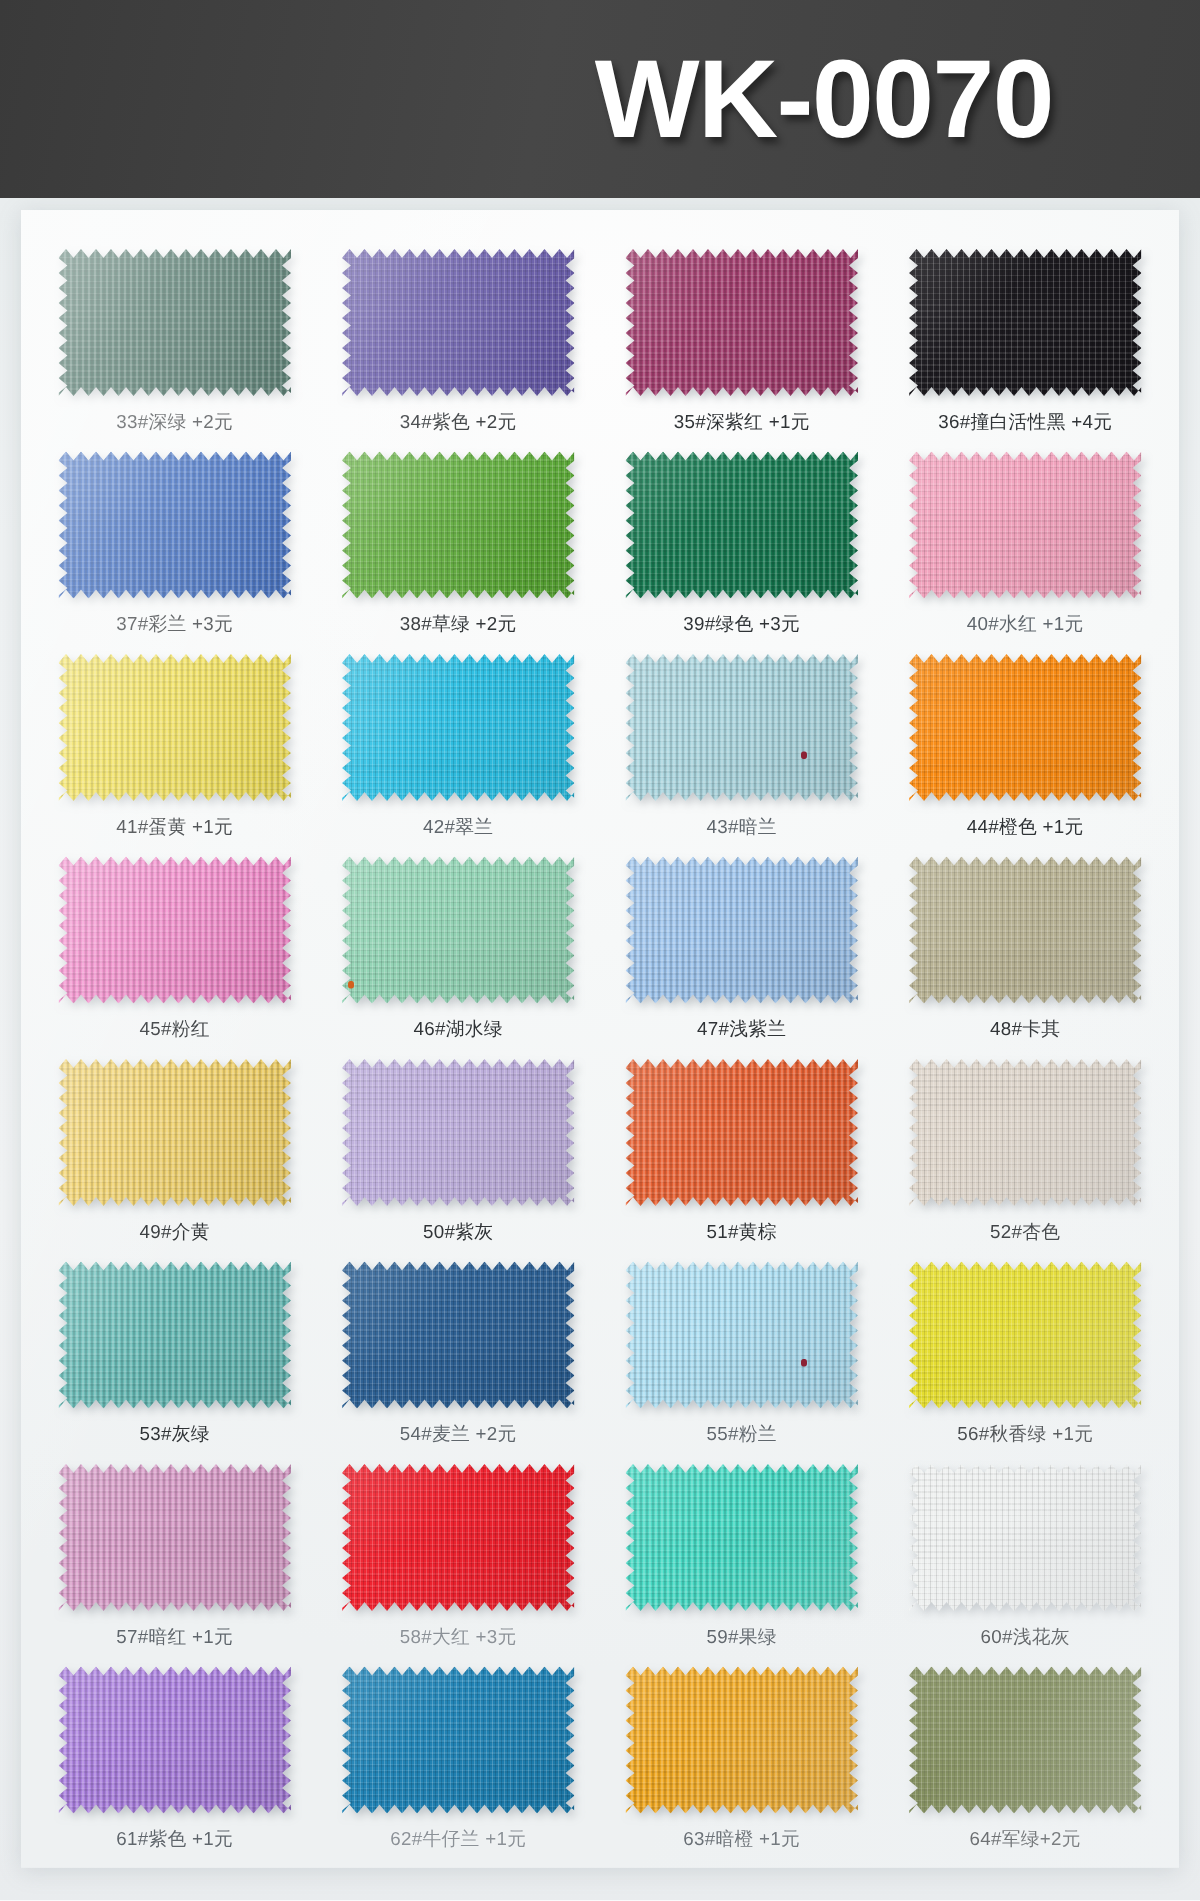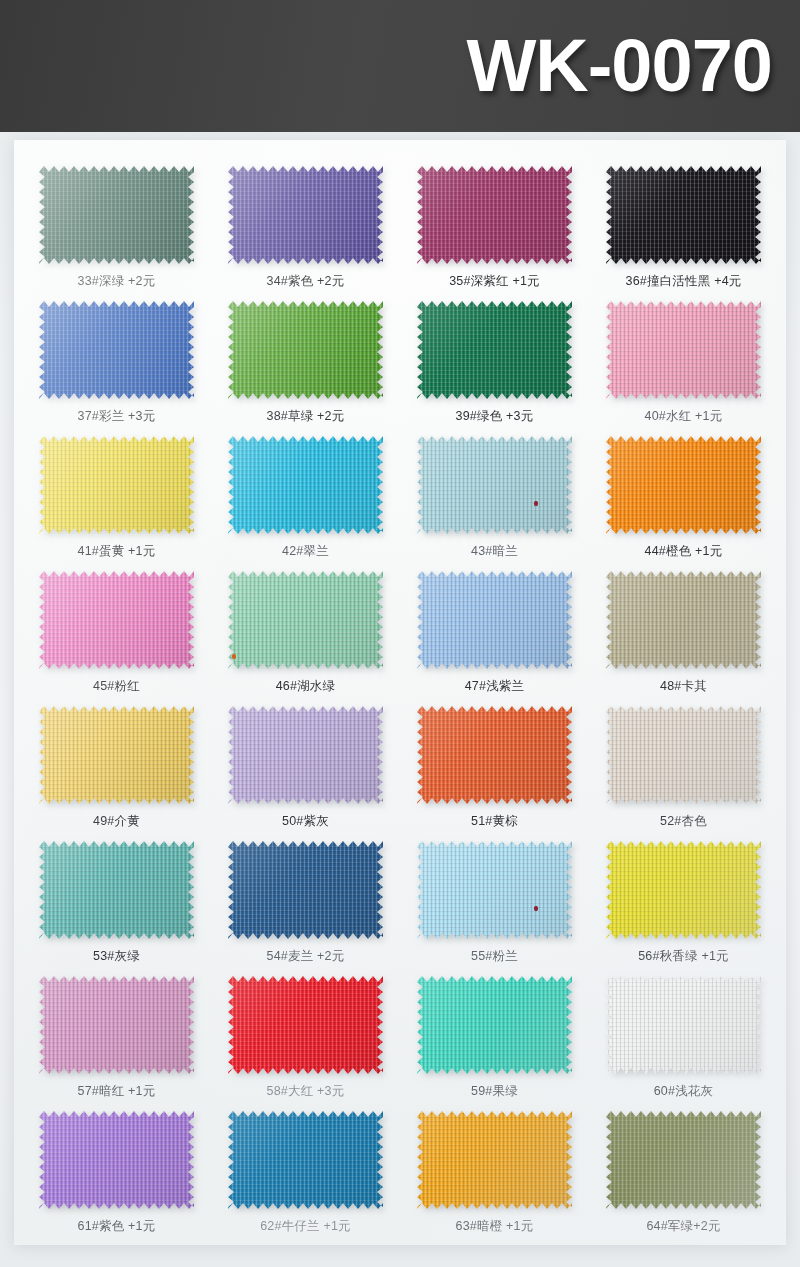--- a/index.html
+++ b/index.html
@@ -18,21 +18,21 @@
   #header-banner {
     position: relative;
     width: 800px;
     height: 132px;
     background:
       linear-gradient(100deg, #3a3a3a 0%, #474747 45%, #3f3f3f 100%);
     display: flex;
     align-items: center;
     justify-content: flex-end;
     box-sizing: border-box;
-    padding-right: 28px;
+    padding-right: 98px;
     overflow: hidden;
   }
   #header-title {
     color: #ffffff;
     font-size: 74px;
     font-weight: bold;
     letter-spacing: -1px;
     line-height: 1;
     text-shadow: 3px 4px 5px rgba(0,0,0,0.45);
     white-space: nowrap;

